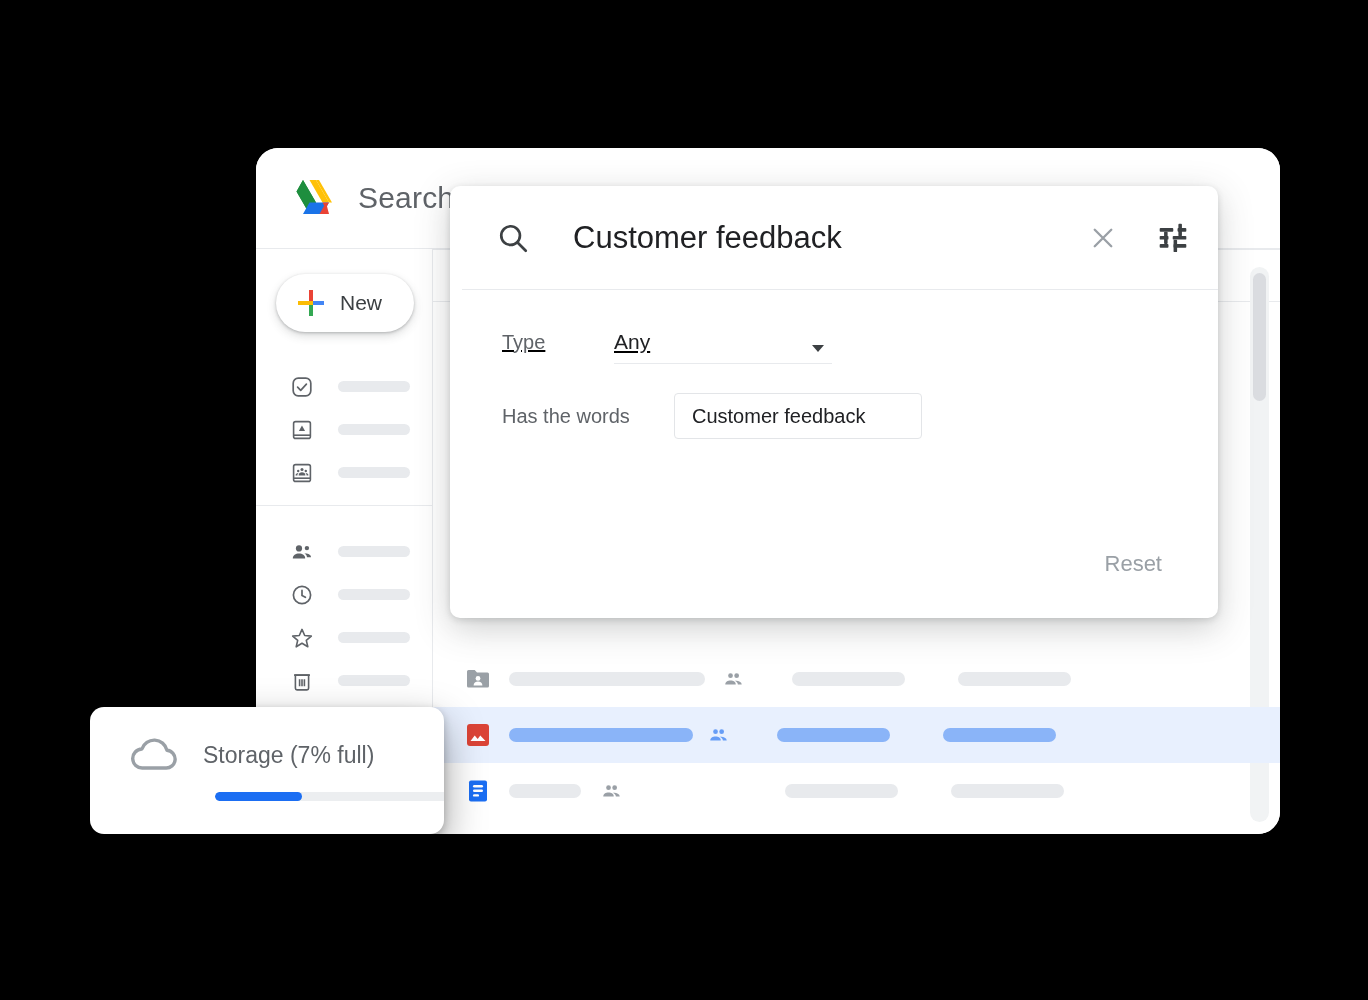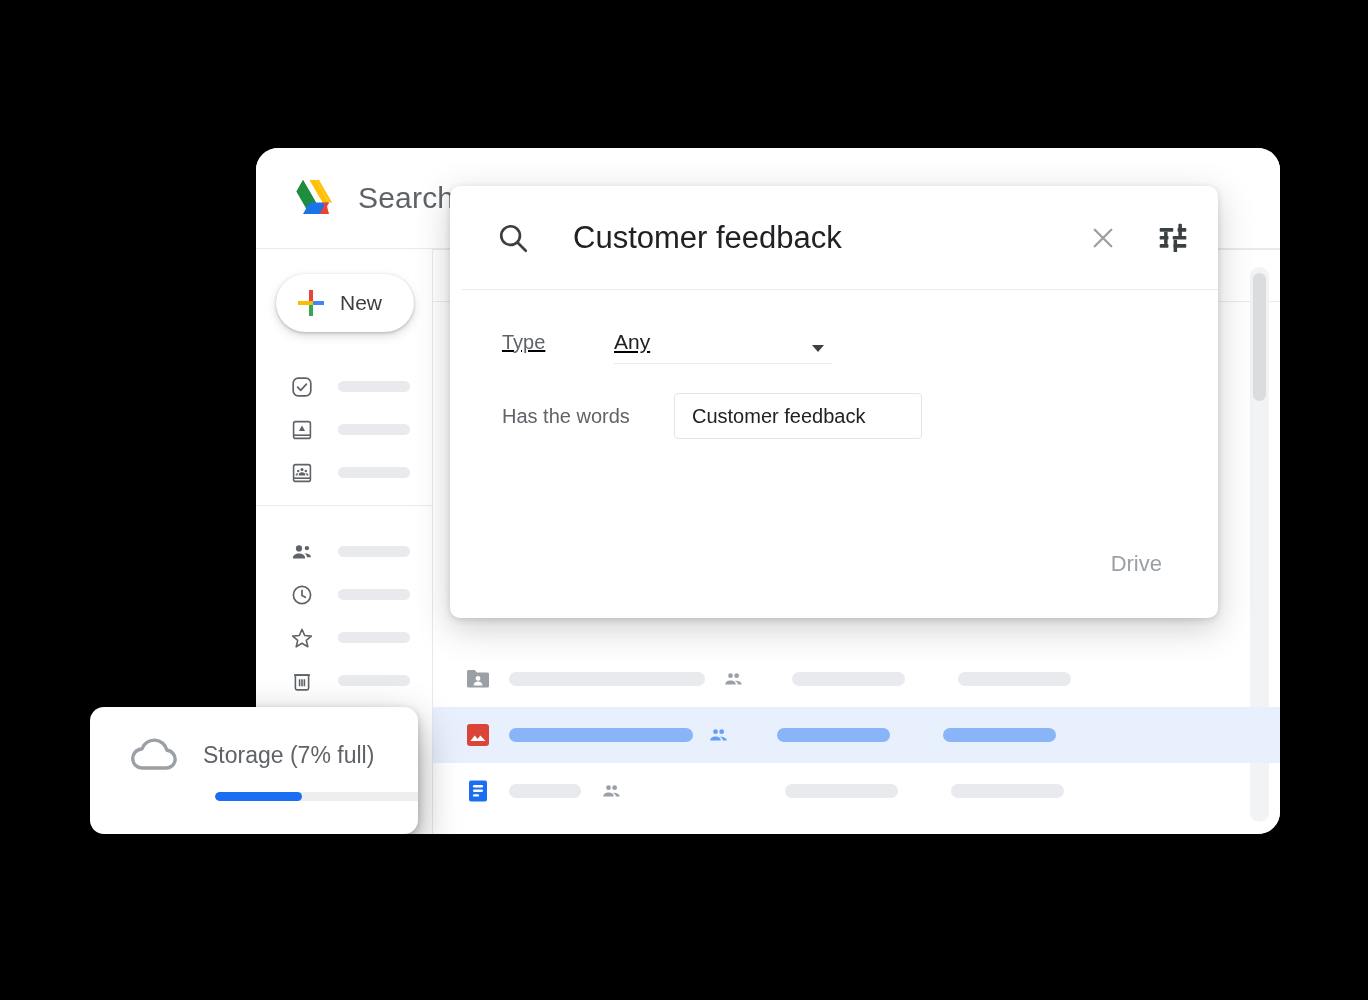--- a/index.html
+++ b/index.html
@@ -222,21 +222,21 @@
     border: none; border-radius: 8px;
     font-size: 23px; font-weight: bold;
     cursor: pointer;
     font-family: "Liberation Sans", sans-serif;
   }
 
   
   .storage-card {
     position: absolute;
     left: 90px; top: 707px;
-    width: 328px; height: 127px;
+    width: 354px; height: 127px;
     background: #fff;
     border-radius: 14px;
     box-shadow: 0 3px 8px rgba(0,0,0,0.22), 0 16px 40px rgba(0,0,0,0.38);
     overflow: hidden;
   }
   .storage-head {
     display: flex; align-items: center;
     padding: 28px 0 0 38px;
   }
   .cloud-ic { width: 56px; height: 40px; color: #9aa0a6; flex: 0 0 auto; }
@@ -488,21 +488,21 @@
         </div>
       </div>
 
 
       <div class="words-row">
         <span class="words-label">Has the words</span>
         <div class="words-input">Customer feedback</div>
       </div>
 
       <div class="dlg-actions">
-        <button class="reset-btn">Drive</button>
+        <button class="reset-btn">Reset</button>
       </div>
     </div>
   </div>
 
   <div class="storage-card">
     <div class="storage-head">
       <span class="cloud-ic">
         <svg viewBox="0 0 56 40" width="56" height="40" fill="none" stroke="currentColor" stroke-width="3.4">
           <path d="M14.5 33 a9.5 9.5 0 0 1 -0.6 -19 a13 13 0 0 1 25 1.2 a8.9 8.9 0 0 1 -1.4 17.8 Z" stroke-linejoin="round" stroke-linecap="round"></path>
         </svg>

